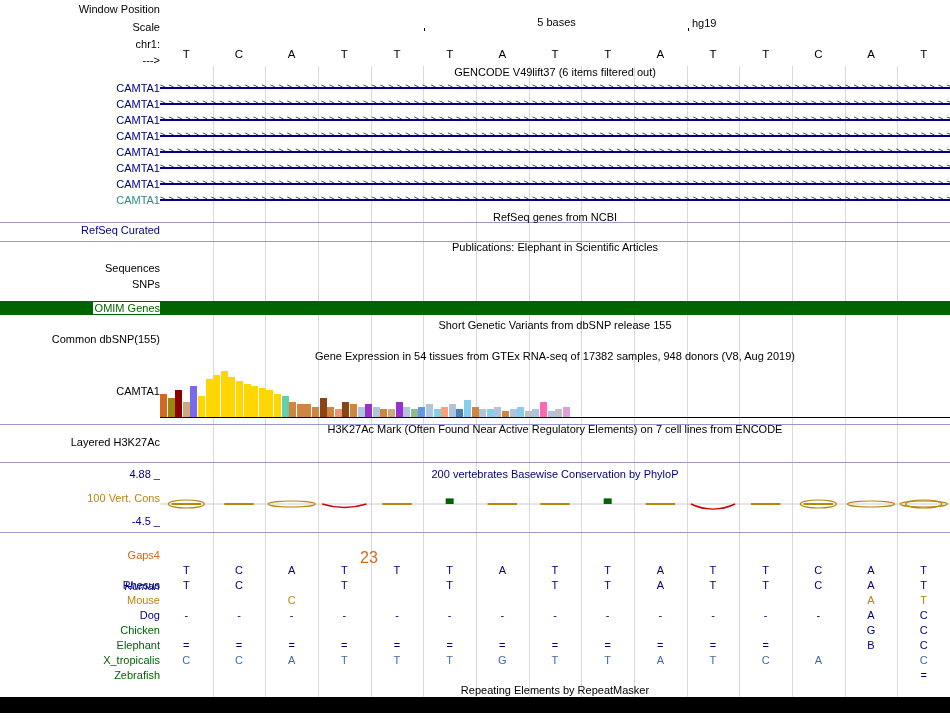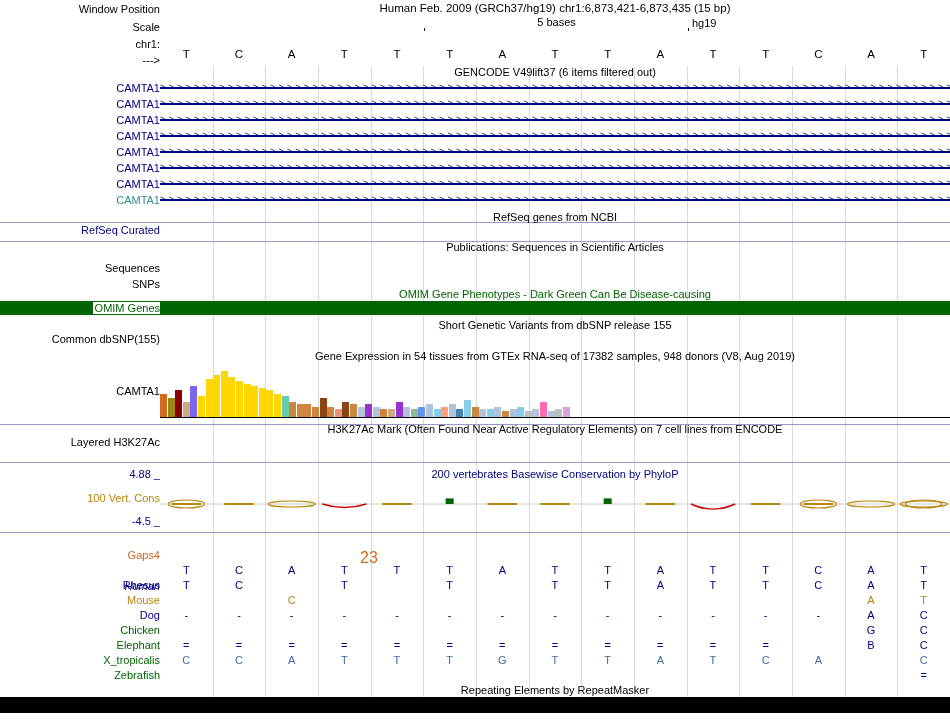--- a/index.html
+++ b/index.html
@@ -110,21 +110,20 @@
 
 <div class="page">
 
   <div class="labelcol">
     <div class="label" style="top:3px;">Window Position</div>
     <div class="label" style="top:21px;">Scale</div>
     <div class="label" style="top:38px;">chr1:</div>
     <div class="label" style="top:54px;">---&gt;</div>
   </div>
 
-  <div class="hdr-title">Human Feb. 2009 (GRCh37/hg19)   chr1:6,873,421-6,873,435 (15 bp)</div>
 
   <div class="scalebar" style="left:424px;width:265px;">
     <div class="bar"></div>
     <div class="txt">5 bases</div>
   </div>
   <div class="hg19">hg19</div>
 
 
   <div class="baserow" id="baserow" style="top:48px;">
       <span style="left: 0px; width: 52.6667px;">T</span>
@@ -221,27 +220,26 @@
       </div>
     </div>
 
   <div class="sep" style="top:222px;"></div>
   <div class="center-title" style="top:211px;">RefSeq genes from NCBI</div>
   <div class="labelcol" style="top:224px;height:14px;">
     <div class="label" style="top:0;color:#00007f;">RefSeq Curated</div>
   </div>
   <div class="sep" style="top:241px;"></div>
 
-  <div class="center-title" style="top:241px;">Publications: Sequences in Scientific Articles</div>
+  <div class="center-title" style="top:241px;">Publications: Elephant in Scientific Articles</div>
   <div class="labelcol" style="top:262px;height:30px;">
     <div class="label" style="top:0;">Sequences</div>
     <div class="label" style="top:16px;">SNPs</div>
   </div>
 
-  <div class="center-title" style="top:288px;color:#006400;">OMIM Gene Phenotypes - Dark Green Can Be Disease-causing</div>
   <div class="greenbar-left" style="top:301px;"></div>
   <div class="greenbar" style="top:301px;"></div>
   <div class="labelcol" style="top:302px;height:14px;">
     <div class="label" style="top:0;color:#006400;background:#fff;padding-left:2px;">OMIM Genes</div>
   </div>
 
   <div class="center-title" style="top:319px;">Short Genetic Variants from dbSNP release 155</div>
   <div class="labelcol" style="top:333px;height:14px;">
     <div class="label" style="top:0;">Common dbSNP(155)</div>
   </div>

